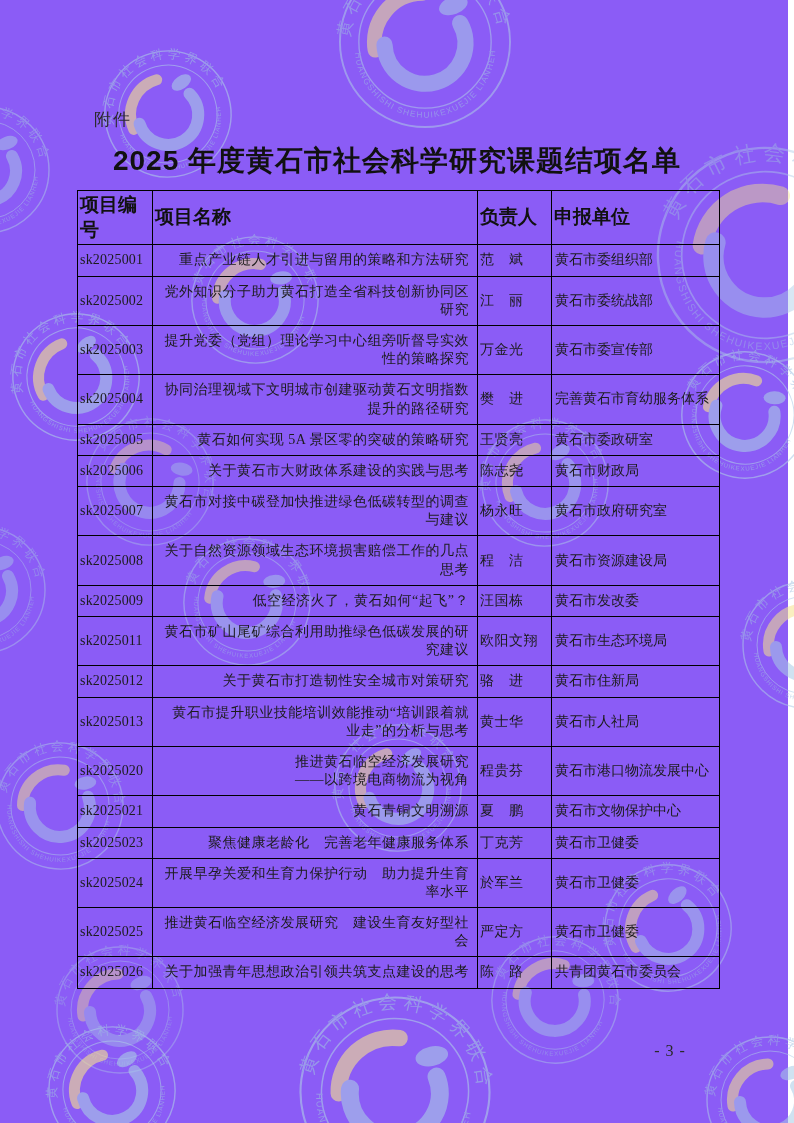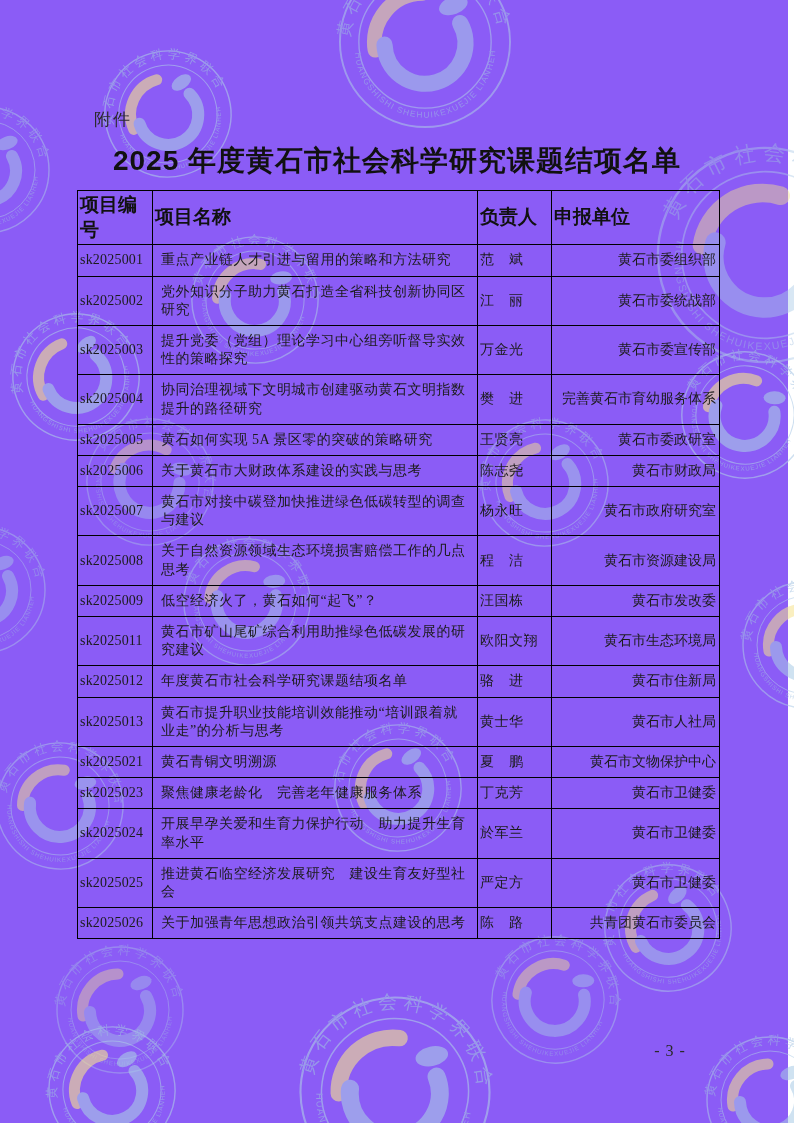--- a/index.html
+++ b/index.html
@@ -66,31 +66,31 @@
     font-size: 19px;
     text-align: left;
     color: #111111;
     padding: 2px;
   }
   td.c-id {
     padding: 6px 2px;
     letter-spacing: 0.2px;
   }
   td.c-name {
-    text-align: left;
+    text-align: right;
     padding: 6px 8px;
     letter-spacing: 0.5px;
     white-space: pre-line;
   }
   td.c-leader {
     padding: 6px 2px;
     letter-spacing: 0.5px;
   }
   td.c-unit {
-    text-align: right;
+    text-align: left;
     padding: 6px 3px;
     letter-spacing: 0;
   }
   .page-number {
     position: absolute;
     left: 630px; top: 1042px;
     width: 80px;
     text-align: center;
     font-size: 16px;
     color: #2a2a2a;
@@ -221,31 +221,38 @@
             <td class="c-unit">黄石市发改委</td>
           </tr>
           <tr>
             <td class="c-id">sk2025011</td>
             <td class="c-name">黄石市矿山尾矿综合利用助推绿色低碳发展的研究建议</td>
             <td class="c-leader">欧阳文翔</td>
             <td class="c-unit">黄石市生态环境局</td>
           </tr>
           <tr>
             <td class="c-id">sk2025012</td>
-            <td class="c-name">年度黄石市社会科学研究课题结项名单</td>
+            <td class="c-name">关于黄石市打造韧性安全城市对策研究</td>
             <td class="c-leader">骆　进</td>
             <td class="c-unit">黄石市住新局</td>
           </tr>
           <tr>
             <td class="c-id">sk2025013</td>
             <td class="c-name">黄石市提升职业技能培训效能推动“培训跟着就业走”的分析与思考</td>
             <td class="c-leader">黄士华</td>
             <td class="c-unit">黄石市人社局</td>
           </tr>
           <tr>
+            <td class="c-id">sk2025020</td>
+            <td class="c-name">推进黄石临空经济发展研究
+——以跨境电商物流为视角</td>
+            <td class="c-leader">程贵芬</td>
+            <td class="c-unit">黄石市港口物流发展中心</td>
+          </tr>
+          <tr>
             <td class="c-id">sk2025021</td>
             <td class="c-name">黄石青铜文明溯源</td>
             <td class="c-leader">夏　鹏</td>
             <td class="c-unit">黄石市文物保护中心</td>
           </tr>
           <tr>
             <td class="c-id">sk2025023</td>
             <td class="c-name">聚焦健康老龄化　完善老年健康服务体系</td>
             <td class="c-leader">丁克芳</td>
             <td class="c-unit">黄石市卫健委</td>

